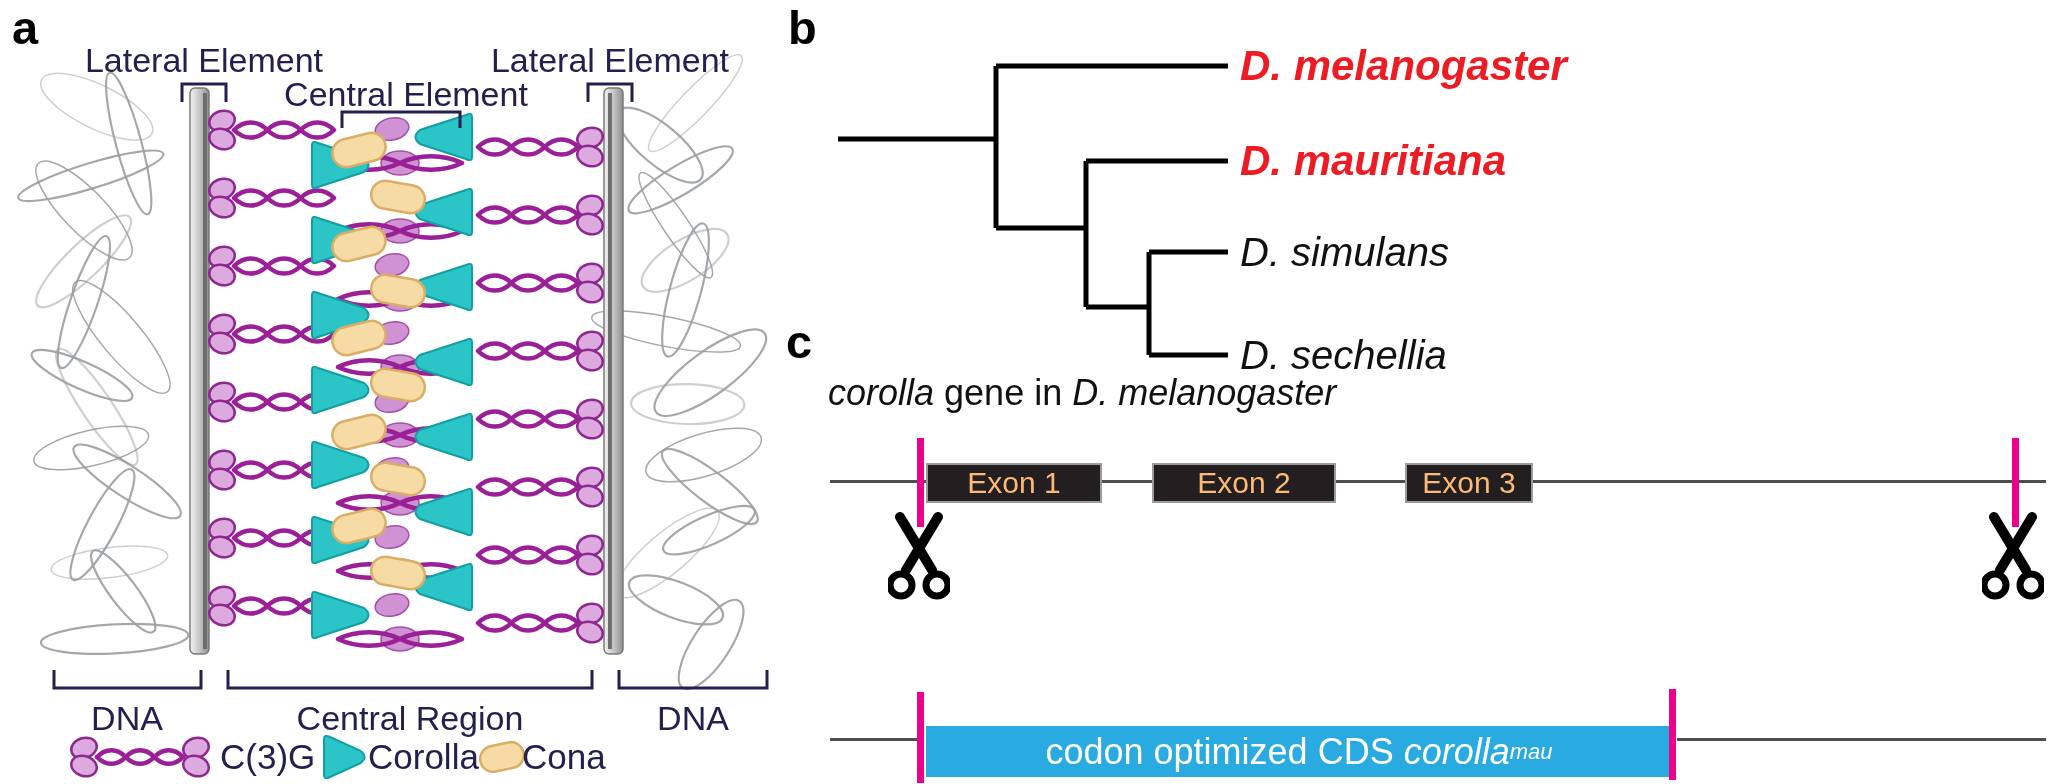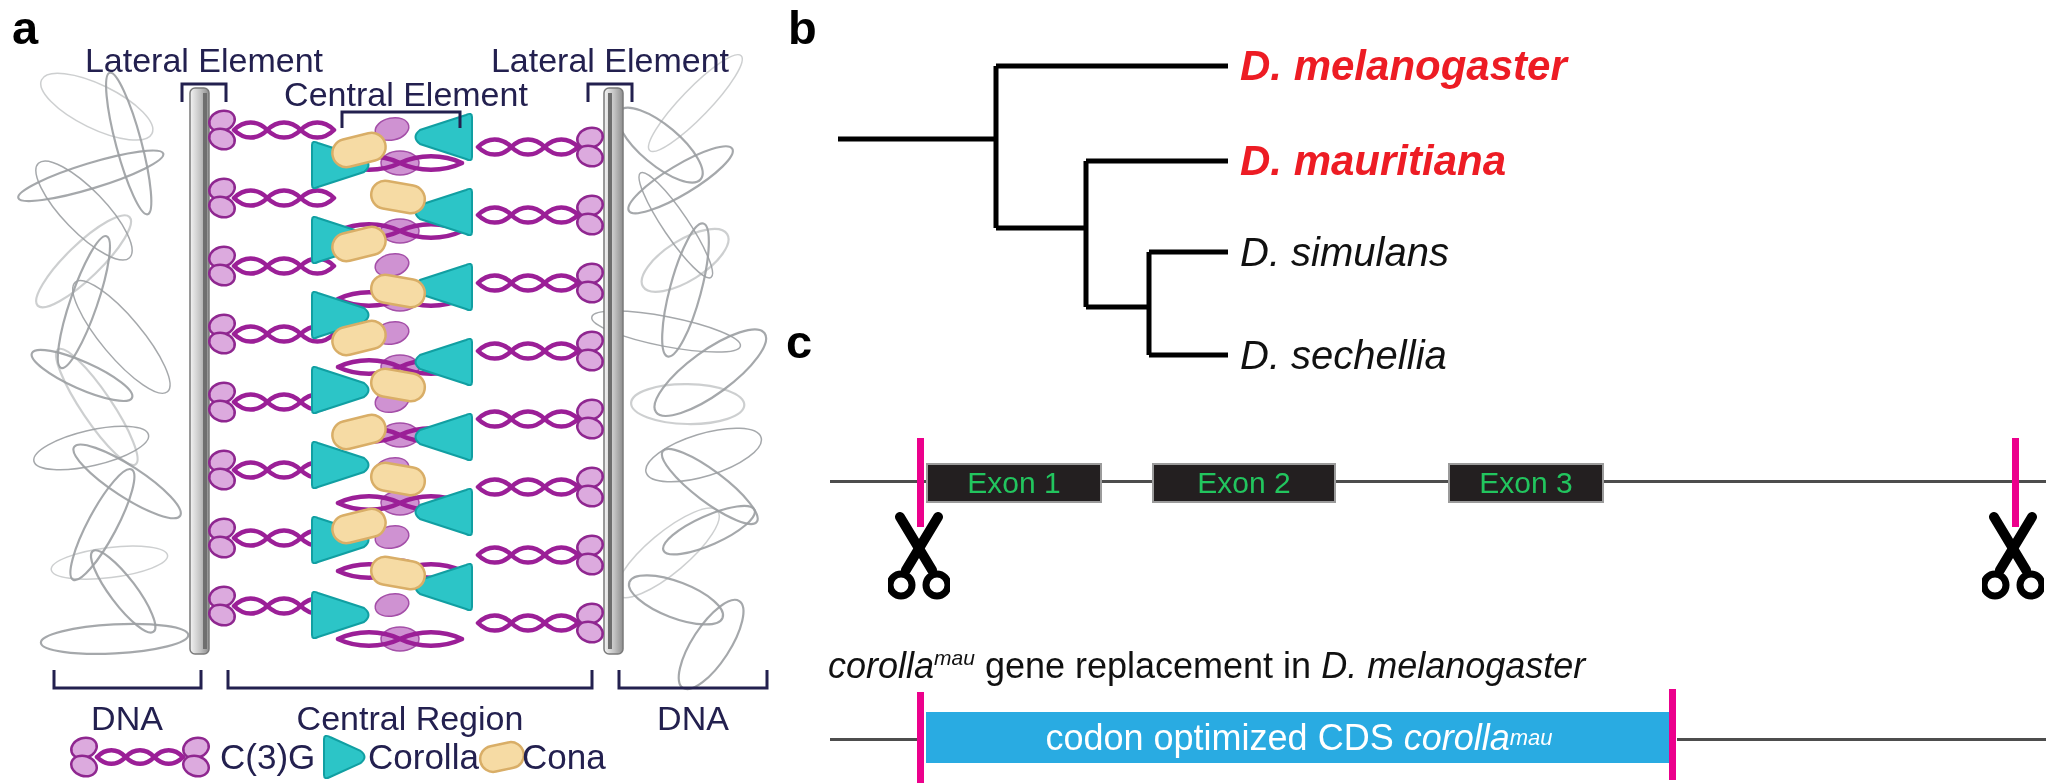--- a/index.html
+++ b/index.html
@@ -6,24 +6,24 @@
   #fig{position:relative;width:2056px;height:784px;background:#fff;overflow:hidden;
        font-family:"Liberation Sans",sans-serif;}
   .abs{position:absolute;}
   .pletter{position:absolute;font-size:47px;font-weight:bold;color:#000;line-height:1;}
   .ctitle{position:absolute;font-size:36px;color:#111;white-space:nowrap;}
   .it{font-style:italic;}
   .ctitle sup{font-size:21px;font-style:italic;}
   .gline{position:absolute;height:3px;background:var(--line-gray,#4d4d4d);}
   .pinkbar{position:absolute;width:7px;background:var(--accent-pink,#ec008c);}
   .exon{position:absolute;height:40px;background:var(--exon-black,#231f20);
-        border:2px solid #9b9b9b;box-sizing:border-box;color:#22c55e;font-size:30px;
+        border:2px solid #9b9b9b;box-sizing:border-box;color:#fdba74;font-size:30px;
         display:flex;align-items:center;justify-content:center;}
   .cds{position:absolute;height:51px;background:var(--cds-cyan,#29abe2);color:#fff;
-       font-size:36px;display:flex;align-items:center;justify-content:center;white-space:pre;}
+       font-size:36px;display:flex;align-items:center;justify-content:center;white-space:pre;margin-top:14px;}
   .cds sup{font-size:22px;font-style:italic;}
   
   .navy{fill:var(--label-navy,#23204f);}
   .t34{font-size:34px;} .t35{font-size:35px;}
   .bracket{stroke:var(--label-navy,#23204f);stroke-width:3;fill:none;}
   .tree{stroke:#000;stroke-width:5;fill:none;}
   .sp{font-style:italic;font-size:40px;fill:#111;}
   .spred{font-style:italic;font-weight:bold;font-size:42px;fill:var(--highlight-red,#ed1c24);}
   .bar{fill:url(#barGrad);stroke:#7a7a7a;stroke-width:1.5;}
   .barline{fill:#6e6e6e;}
@@ -240,50 +240,50 @@
   <svg class="abs" style="left:780px;top:0" width="1276" height="400" viewBox="0 0 1276 400">
     <path class="tree" d="M58,139 H216 M216,66 V228 M216,66 H448 M216,228 H306 M306,161 V307 M306,161 H448 M306,307 H369 M369,252 V355 M369,252 H448 M369,355 H448"></path>
     <text class="spred" x="460" y="80">D. melanogaster</text>
     <text class="spred" x="460" y="175">D. mauritiana</text>
     <text class="sp" x="460" y="266">D. simulans</text>
     <text class="sp" x="460" y="369">D. sechellia</text>
   </svg>
 
   <div class="pletter" style="left:786px;top:318px">c</div>
 
+  <div class="ctitle" style="left:828px;top:372px">
+    <span class="it">corolla</span><span> gene in </span><span class="it">D. melanogaster</span>
+  </div>
 
   <div class="gline" style="left:830px;top:480px;width:1216px"></div>
   <div class="pinkbar" style="left:917px;top:438px;height:89px"></div>
   <div class="exon" style="left:926px;top:463px;width:176px">
       <span>Exon 1</span>
     </div>
   <div class="exon" style="left:1152px;top:463px;width:184px">
       <span>Exon 2</span>
     </div>
-  <div class="exon" style="left:1448px;top:463px;width:156px">
+  <div class="exon" style="left:1405px;top:463px;width:128px">
       <span>Exon 3</span>
     </div>
   <div class="pinkbar" style="left:2012px;top:438px;height:89px"></div>
 
   <svg class="abs" style="left:888px;top:512px" width="62" height="90" viewBox="0 0 62 90">
     <path class="blade" d="M12,5 L44,58"></path>
       <path class="blade" d="M50,5 L18,58"></path>
     <circle class="loop" cx="13" cy="73" r="11"></circle>
       <circle class="loop" cx="49" cy="73" r="11"></circle>
   </svg>
   <svg class="abs" style="left:1982px;top:512px" width="62" height="90" viewBox="0 0 62 90">
     <path class="blade" d="M12,5 L44,58"></path>
       <path class="blade" d="M50,5 L18,58"></path>
     <circle class="loop" cx="13" cy="73" r="11"></circle>
       <circle class="loop" cx="49" cy="73" r="11"></circle>
   </svg>
 
-  <div class="ctitle" style="left:828px;top:645px">
-    <span class="it">corolla</span><sup>mau</sup><span> gene replacement in </span><span class="it">D. melanogaster</span>
-  </div>
 
   <div class="gline" style="left:830px;top:738px;width:87px"></div>
   <div class="pinkbar" style="left:917px;top:692px;height:91px"></div>
   <div class="cds" style="left:926px;top:712px;width:746px"><span>codon optimized CDS </span><span class="it">corolla</span><sup>mau</sup></div>
   <div class="pinkbar" style="left:1669px;top:689px;height:91px"></div>
   <div class="gline" style="left:1677px;top:738px;width:369px"></div>
 
 </div>
 
 </body></html>

